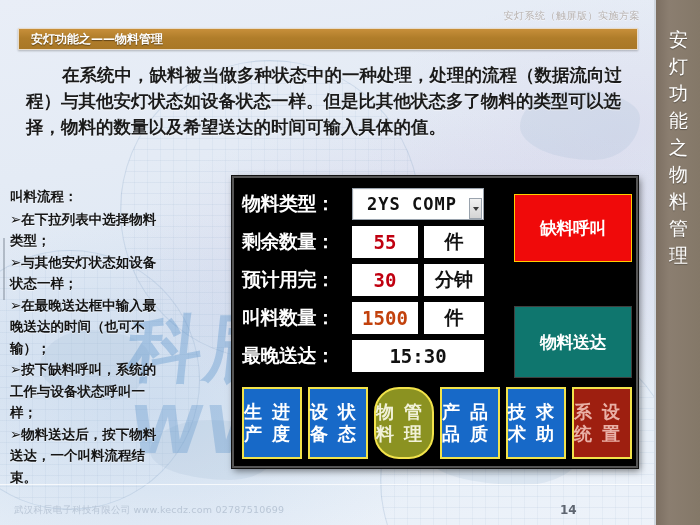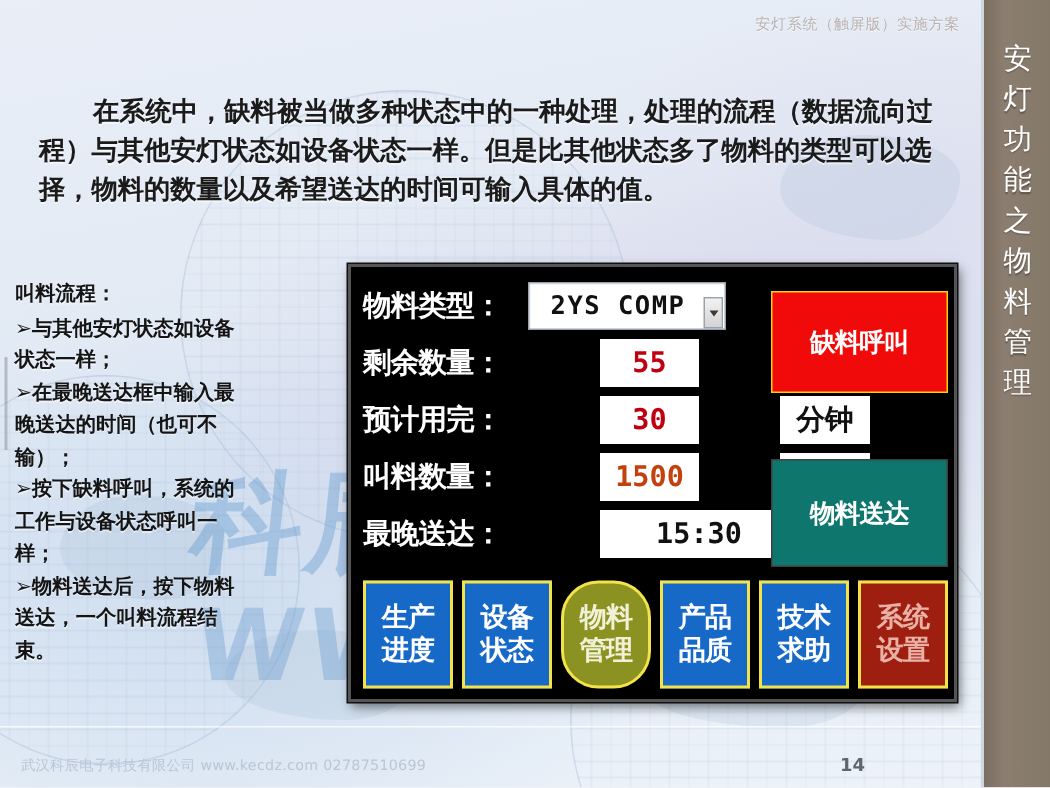--- a/index.html
+++ b/index.html
@@ -100,21 +100,20 @@
   .lbl {
     width:110px; color:#fff; font-size:19px; font-weight:700;
     letter-spacing:-.5px; white-space:nowrap;
     font-family:"DejaVu Sans","Liberation Sans",sans-serif;
   }
   .fld {
     height:32px; background:#fff; border:1px solid #ffffff;
     display:flex; align-items:center; justify-content:center;
     font-size:19px; font-weight:700; color:#111;
     font-family:"DejaVu Sans Mono","Liberation Mono",monospace;
-    margin-left:48px;
   }
   .fld.val    { width:66px; margin-right:6px; }
   .fld.unit   { width:60px; font-family:"DejaVu Sans","Liberation Sans",sans-serif; }
   .fld.red    { color:#c00010; }
   .fld.teal   { color:#c2410c; }
   .fld.wide   { width:132px; }
 
   
   .dd {
     position:relative; width:132px; height:32px; background:#fff;
@@ -156,21 +155,21 @@
   }
 
   
   #nav {
     position:absolute; left:8px; bottom:7px; width:390px; height:72px;
     display:flex; gap:6px;
   }
   .nav {
     flex:1; border:2px solid #f2e34a;
     background:#1769c8;
-    display:flex; flex-direction:column; align-items:center; justify-content:center;
+    display:flex; flex-direction:row; align-items:center; justify-content:center;
     font-size:18px; font-weight:700; line-height:22px; color:#ffffff;
     font-family:"DejaVu Sans","Liberation Sans",sans-serif;
     letter-spacing:-.5px;
   }
   .nav.active { background:#8b9221; color:#f1f1d8;border-radius:25px; }
   .nav.warn   { background:#9e1f10; border-color:#f2e34a; color:#e9b0a6; }
 
   
   #rightbar {
     position:absolute; right:0; top:0; width:46px; height:525px;
@@ -208,26 +207,30 @@
   <div class="blob" style="left:40px;top:330px;width:110px;height:70px;"></div>
   <div class="blob" style="left:150px;top:420px;width:130px;height:60px;"></div>
   <div class="blob" style="left:430px;top:430px;width:150px;height:55px;"></div>
   <div class="blob" style="left:520px;top:90px;width:120px;height:70px;"></div>
 
   <div class="wm" id="wm-cn">科辰电子</div>
   <div class="wm" id="wm-url">WWW.KEC</div>
 
   <div id="hdr-right">安灯系统（触屏版）实施方案</div>
 
+  <div id="titlebar">
+    <div class="t">安灯功能之——物料管理</div>
+  </div>
 
   <div id="para">在系统中，缺料被当做多种状态中的一种处理，处理的流程（数据流向过程）与其他安灯状态如设备状态一样。但是比其他状态多了物料的类型可以选择，物料的数量以及希望送达的时间可输入具体的值。</div>
 
   <div id="lrule"></div>
   <div id="leftcol">
     <div class="head">叫料流程：</div>
+    <div class="bl">➢在下拉列表中选择物料类型；</div>
     <div class="bl">➢与其他安灯状态如设备状态一样；</div>
     <div class="bl">➢在最晚送达框中输入最晚送达的时间（也可不输）；</div>
     <div class="bl">➢按下缺料呼叫，系统的工作与设备状态呼叫一样；</div>
     <div class="bl">➢物料送达后，按下物料送达，一个叫料流程结束。</div>
   </div>
 
   <div id="panel">
 
     <div id="form">
 

